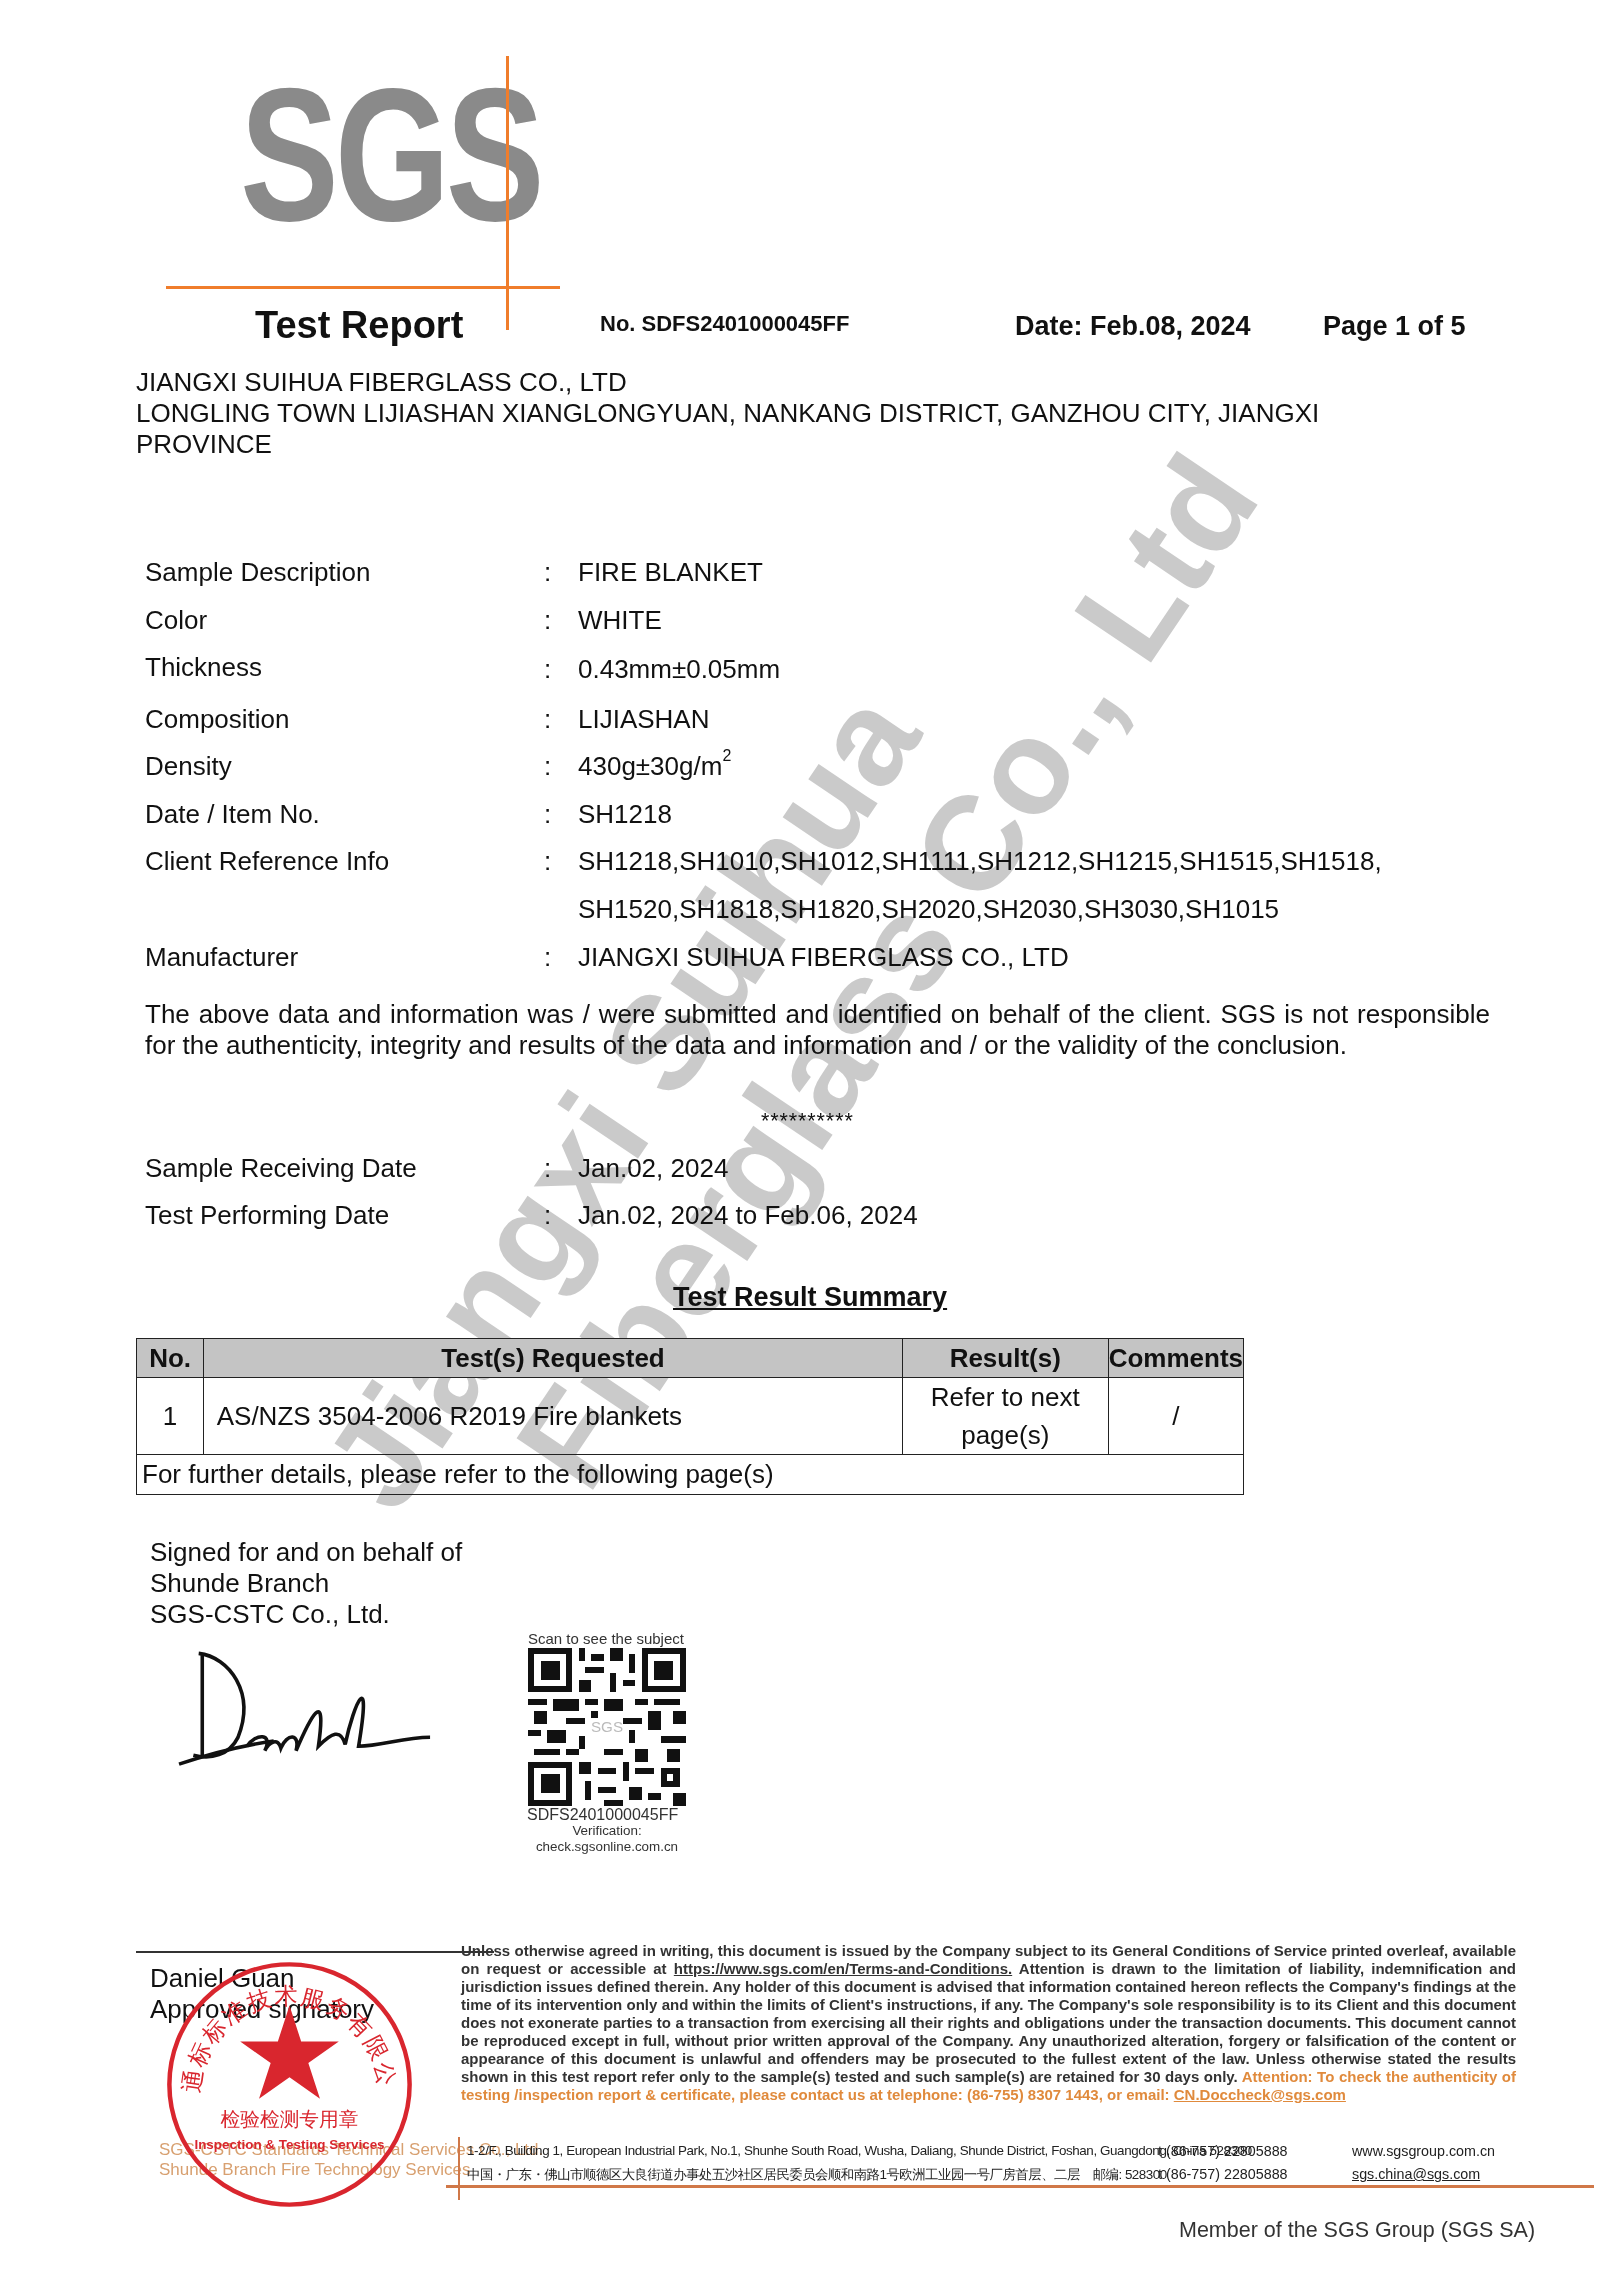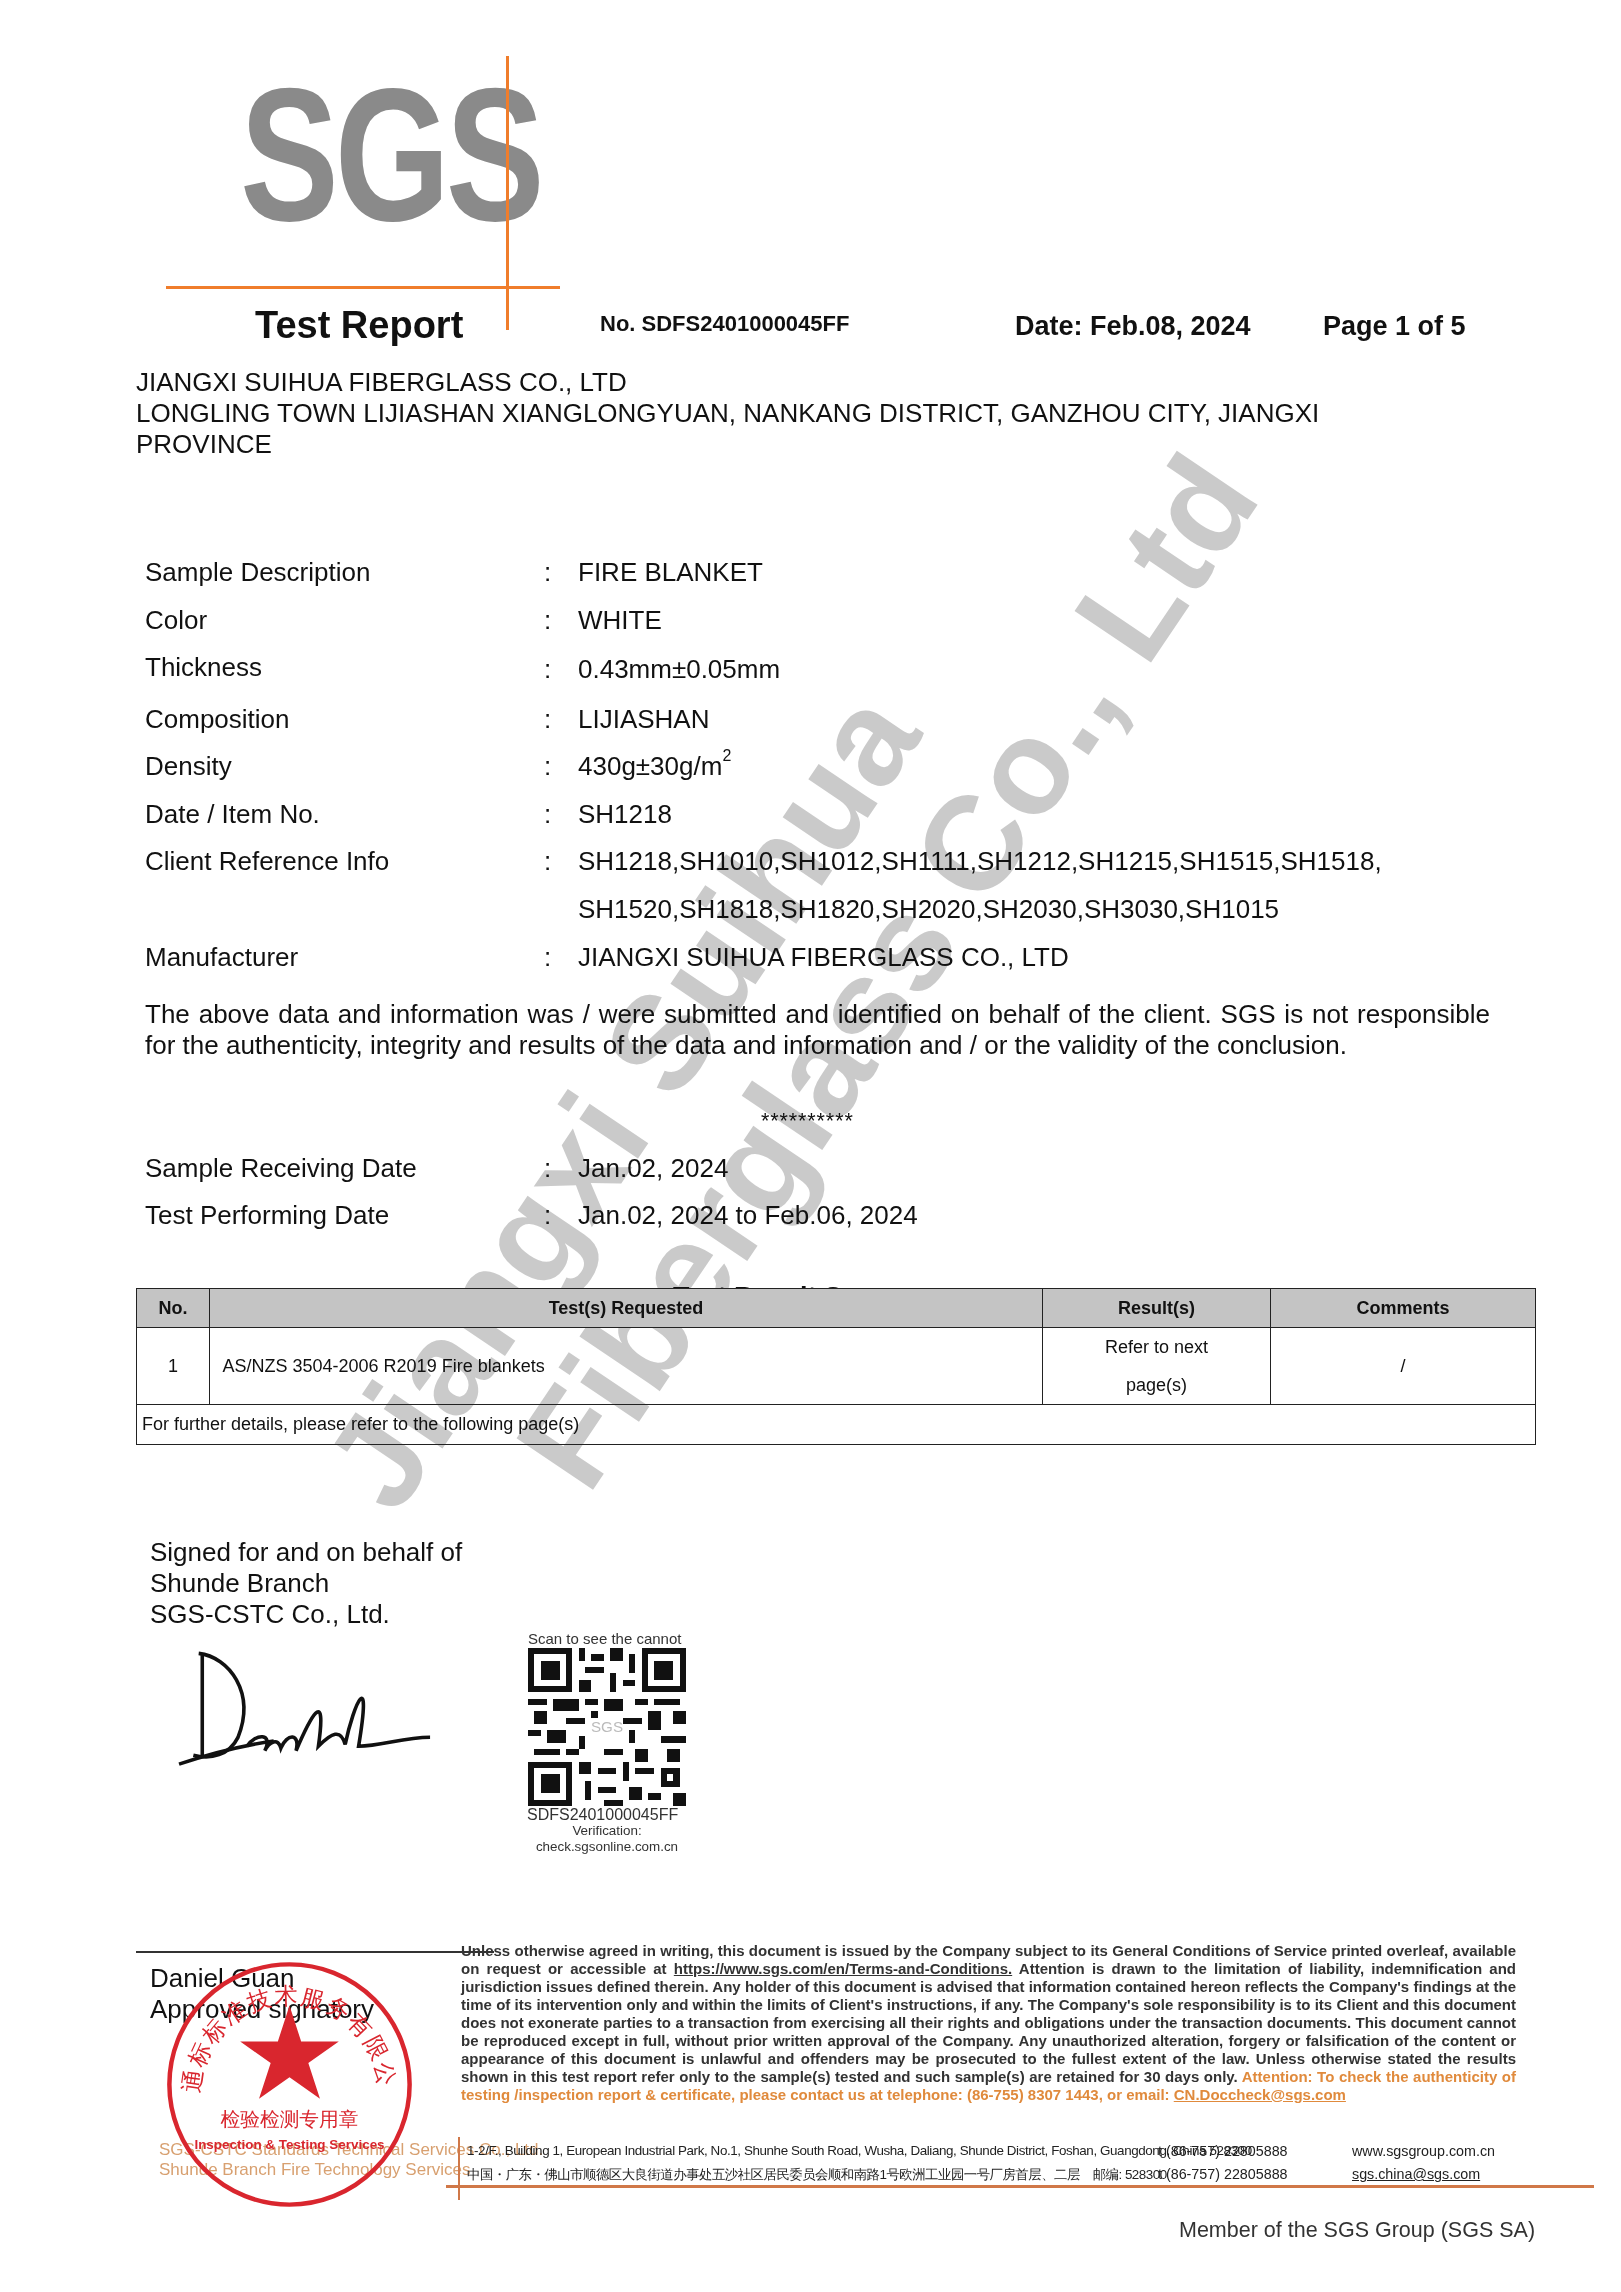--- a/index.html
+++ b/index.html
@@ -18,21 +18,21 @@
   .client { left:136px; top:367px; font-size:26px; line-height:31px; width:1397px; }
   
   .row-label { left:145px; font-size:26px; white-space:nowrap; }
   .row-colon { left:544px; font-size:26px; }
   .row-value { left:578px; font-size:26px; white-space:nowrap; }
   sup { font-size:16px; vertical-align:top; position:relative; top:-3.6px; }
   .disclaimer { left:145px; top:999px; width:1345px; font-size:26px; line-height:31px; text-align:justify; }
   .stars { left:761px; top:1109px; font-size:21.5px; letter-spacing:0.9px; }
   .summary-title { left:673px; top:1282px; font-size:27px; font-weight:bold; text-decoration:underline; }
   
-  table.summary { position:absolute; left:136px; top:1288px; width:1400px; border-collapse:collapse; font-size:18px; }
+  table.summary { position:absolute; left:136px; top:1338px; width:1108px; border-collapse:collapse; font-size:26px; }
   table.summary th, table.summary td { border:1.8px solid #222; padding:0; }
   table.summary th { background:#c4c4c4; height:38px; font-weight:bold; text-align:center; }
   table.summary td.c { text-align:center; }
   table.summary td.t { padding-left:12.5px; }
   table.summary tr.data td { height:75px; line-height:38px; }
   table.summary tr.foot td { height:39px; padding-left:5px; }
   
   .wm { left:278px; top:949px; font-size:134px; font-weight:bold; color:rgba(150,150,150,0.5); line-height:148px; white-space:nowrap; transform:rotate(-56deg); transform-origin:left top; }
   
   .signed { left:150px; top:1537px; font-size:26px; line-height:31px; }
@@ -165,21 +165,21 @@
   <path d="M4 130 C 40 118, 70 110, 110 104" fill="none" stroke="#111" stroke-width="4"></path>
   <path d="M80 110 C 90 95, 110 95, 100 115 C 105 105, 115 100, 118 112 C 125 95, 140 95, 135 115 C 150 80, 170 40, 160 110 C 175 95, 185 90, 190 108 C 200 60, 220 20, 205 110 C 230 110, 255 100, 285 100" fill="none" stroke="#111" stroke-width="4"></path>
 </svg>
 
 <div class="abs sig-line"></div>
 <div class="abs sig-name">
   <div>Daniel Guan</div>
   <div>Approved signatory</div>
 </div>
 
-<div class="abs qr-cap">Scan to see the cannot</div>
+<div class="abs qr-cap">Scan to see the subject</div>
 <svg class="abs qr" viewBox="0 0 25 25" shape-rendering="crispEdges">
   <rect width="25" height="25" fill="#fff"></rect>
   <g fill="#111">
     <rect x="0" y="0" width="7" height="7"></rect>
       <rect x="1" y="1" width="5" height="5" fill="#fff"></rect>
       <rect x="2" y="2" width="3" height="3"></rect>
     <rect x="18" y="0" width="7" height="7"></rect>
       <rect x="19" y="1" width="5" height="5" fill="#fff"></rect>
       <rect x="20" y="2" width="3" height="3"></rect>
     <rect x="0" y="18" width="7" height="7"></rect>

